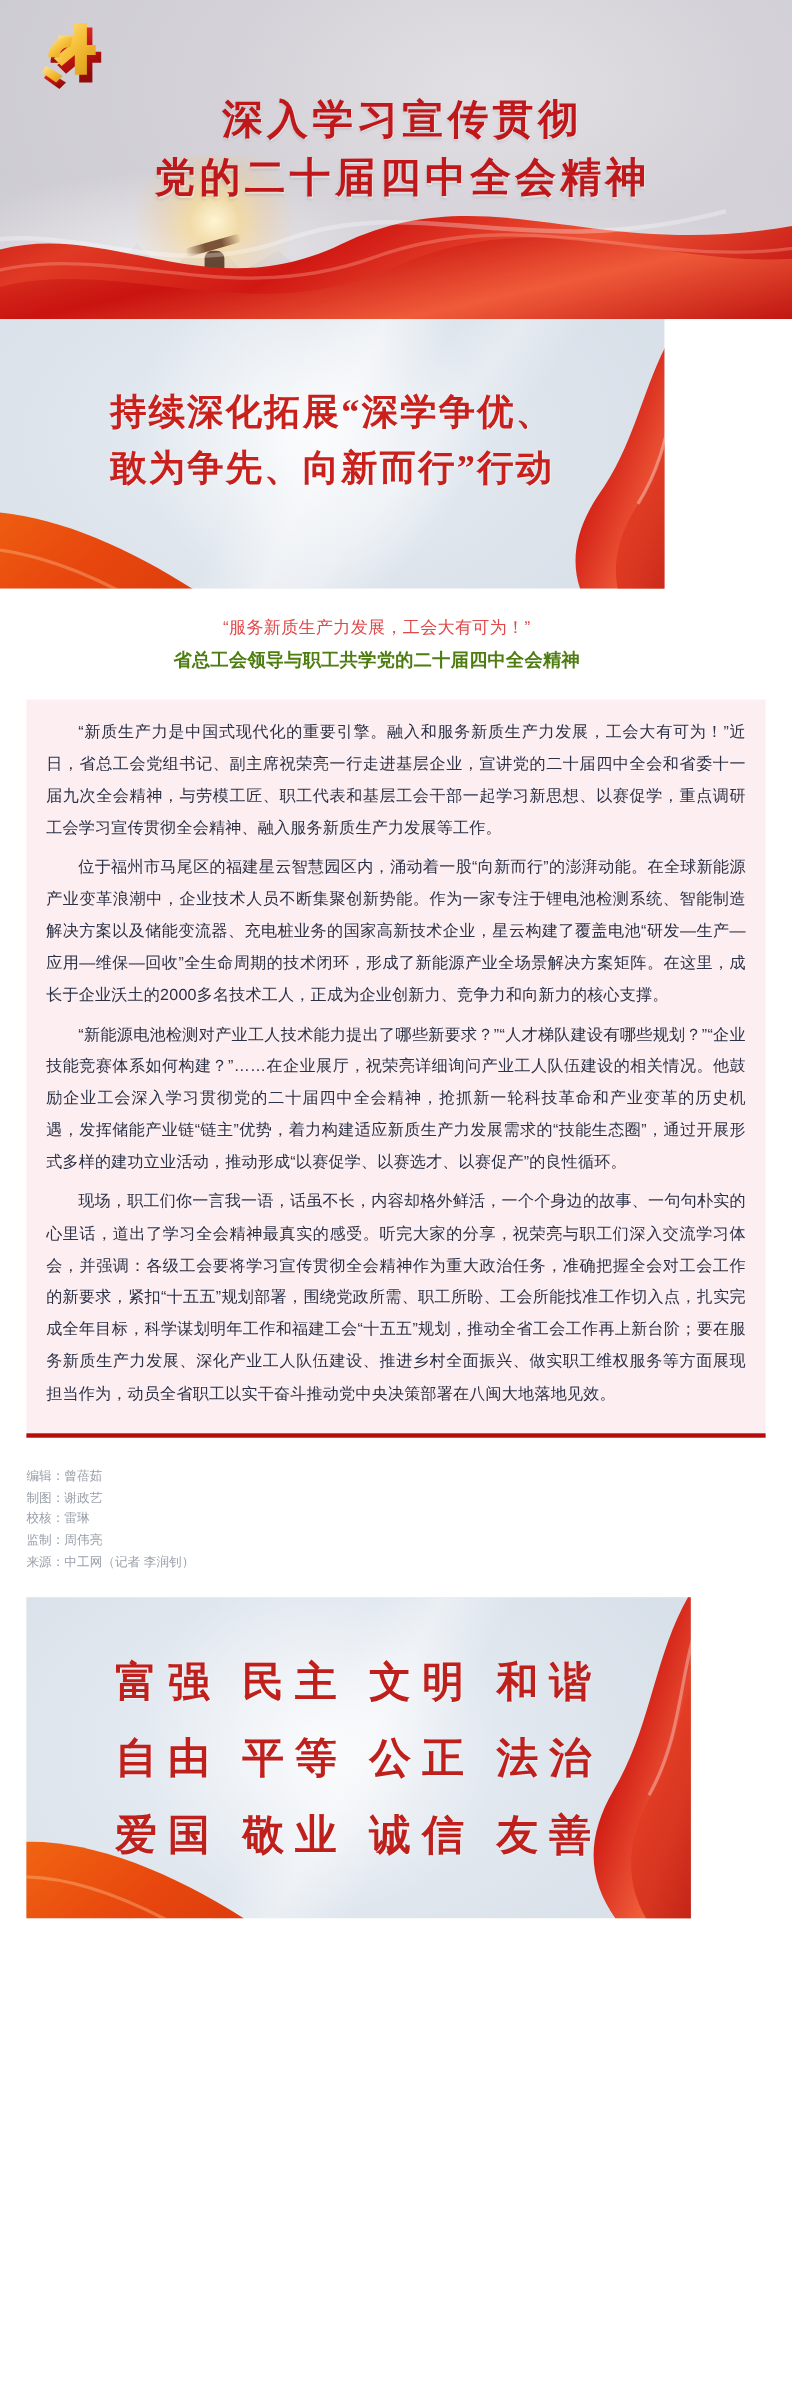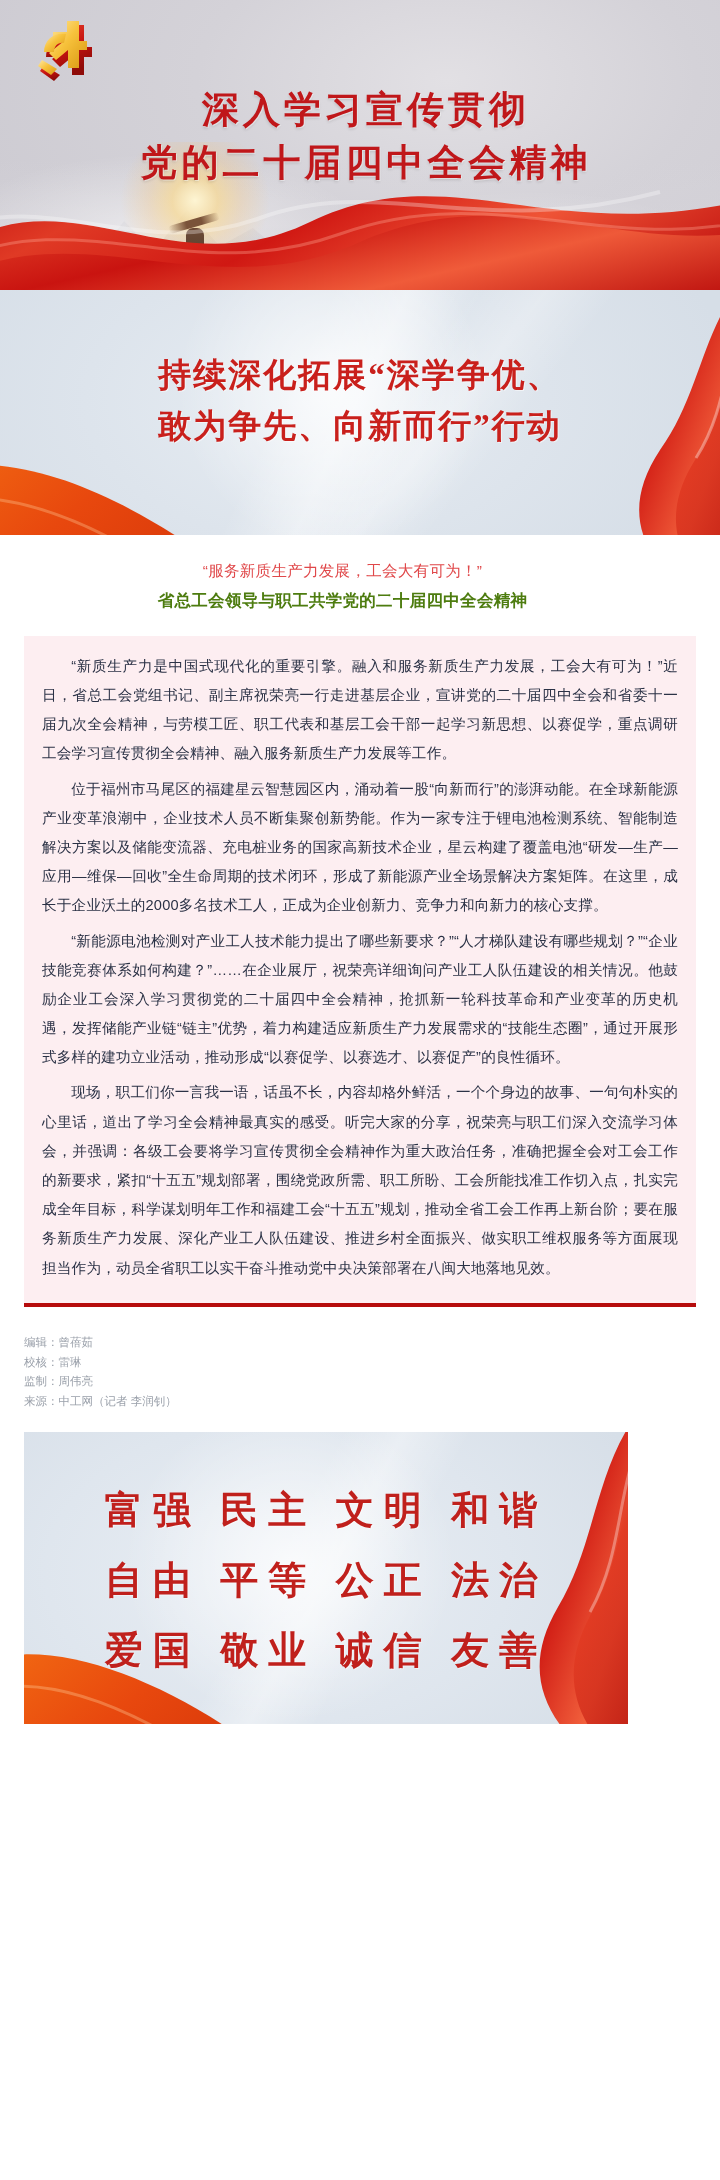--- a/index.html
+++ b/index.html
@@ -68,21 +68,21 @@
     font-size:37px;
     letter-spacing:4px;
     color:#c0171a;
     text-shadow:1px 1px 0 rgba(255,255,255,.45), 0 2px 3px rgba(0,0,0,.12);
     line-height:1.42;
   }
 
   
   .hero2 {
     position:relative;
-    width:720px;
+    width:604px;
     height:245px;
     overflow:hidden;
     background:
       radial-gradient(ellipse 420px 260px at 44% 45%, #e7edf3 0%, #dde4ec 55%, #d6dee7 100%);
     padding-left: 40px;
   }
   .hero2 .rays {
     position:absolute; inset:0;
     background:
       radial-gradient(ellipse 220px 230px at 46% 40%, rgba(255,255,255,.75), rgba(255,255,255,0) 70%),
@@ -304,20 +304,21 @@
 
   <div class="bodywrap">
     <p>“新质生产力是中国式现代化的重要引擎。融入和服务新质生产力发展，工会大有可为！”近日，省总工会党组书记、副主席祝荣亮一行走进基层企业，宣讲党的二十届四中全会和省委十一届九次全会精神，与劳模工匠、职工代表和基层工会干部一起学习新思想、以赛促学，重点调研工会学习宣传贯彻全会精神、融入服务新质生产力发展等工作。</p>
     <p>位于福州市马尾区的福建星云智慧园区内，涌动着一股“向新而行”的澎湃动能。在全球新能源产业变革浪潮中，企业技术人员不断集聚创新势能。作为一家专注于锂电池检测系统、智能制造解决方案以及储能变流器、充电桩业务的国家高新技术企业，星云构建了覆盖电池“研发—生产—应用—维保—回收”全生命周期的技术闭环，形成了新能源产业全场景解决方案矩阵。在这里，成长于企业沃土的2000多名技术工人，正成为企业创新力、竞争力和向新力的核心支撑。</p>
     <p>“新能源电池检测对产业工人技术能力提出了哪些新要求？”“人才梯队建设有哪些规划？”“企业技能竞赛体系如何构建？”……在企业展厅，祝荣亮详细询问产业工人队伍建设的相关情况。他鼓励企业工会深入学习贯彻党的二十届四中全会精神，抢抓新一轮科技革命和产业变革的历史机遇，发挥储能产业链“链主”优势，着力构建适应新质生产力发展需求的“技能生态圈”，通过开展形式多样的建功立业活动，推动形成“以赛促学、以赛选才、以赛促产”的良性循环。</p>
     <p>现场，职工们你一言我一语，话虽不长，内容却格外鲜活，一个个身边的故事、一句句朴实的心里话，道出了学习全会精神最真实的感受。听完大家的分享，祝荣亮与职工们深入交流学习体会，并强调：各级工会要将学习宣传贯彻全会精神作为重大政治任务，准确把握全会对工会工作的新要求，紧扣“十五五”规划部署，围绕党政所需、职工所盼、工会所能找准工作切入点，扎实完成全年目标，科学谋划明年工作和福建工会“十五五”规划，推动全省工会工作再上新台阶；要在服务新质生产力发展、深化产业工人队伍建设、推进乡村全面振兴、做实职工维权服务等方面展现担当作为，动员全省职工以实干奋斗推动党中央决策部署在八闽大地落地见效。</p>
   </div>
 
   <div class="credits">
     <div>编辑：曾蓓茹</div>
+    <div>制图：谢政艺</div>
     <div>校核：雷琳</div>
     <div>监制：周伟亮</div>
     <div>来源：中工网（记者 李润钊）</div>
   </div>
 </div>
 
 <div class="values">
   <div class="rays"></div>
 
   <svg class="silkR" viewBox="0 0 300 370" preserveAspectRatio="none">

